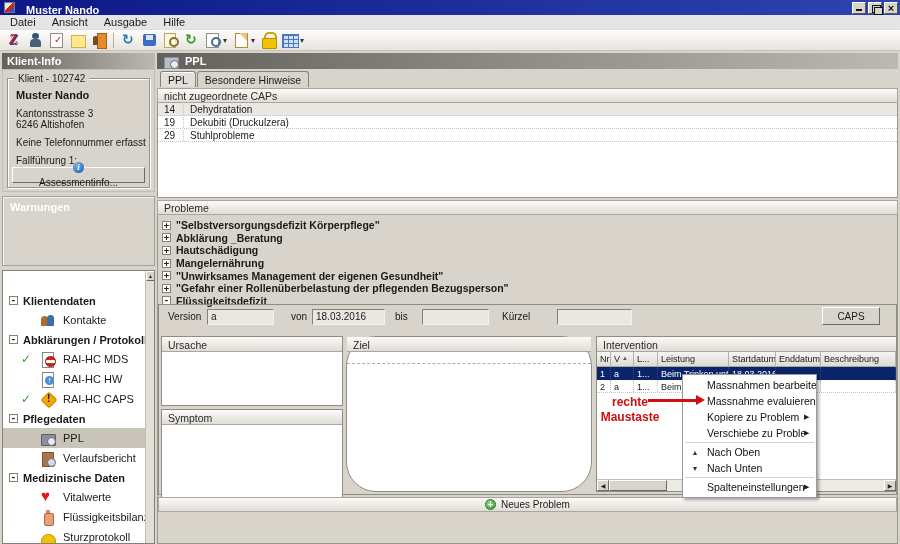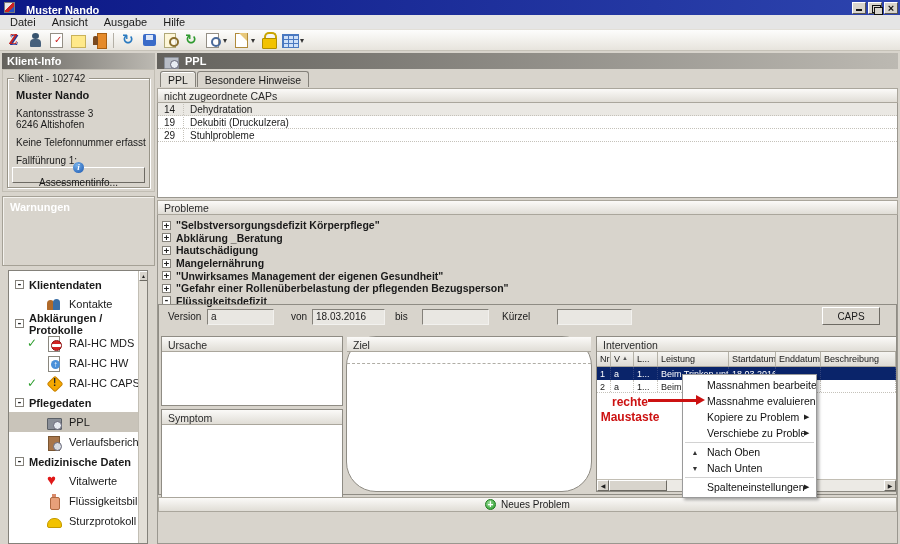--- a/index.html
+++ b/index.html
@@ -82,22 +82,22 @@
   .assess { position:absolute; left:4px; right:4px; bottom:4px; height:16px; font-size:10px;flex-direction:column; }
   .info-circle { width:11px; height:11px; border-radius:50%; text-align:center;
     background:radial-gradient(circle at 35% 30%,#74b0ea,#1a56b0); color:#fff;
     font:bold italic 9px/11px "Liberation Serif",serif; }
   .info-circle::before { content:"i"; }
   #warnings { position:absolute; left:2px; top:196px; width:153px; height:70px; background:#d8d4cc;
     border:1px solid #a5a196; box-shadow:1px 1px 0 #f4f2ee inset; }
   .wtitle { font-weight:bold; font-size:11px; padding:4px 0 0 7px; }
 
   
-  #tree { position:absolute; left:8px; top:270px; width:140px; height:274px; background:#fff;
-    border:1px solid #84817a; overflow:hidden; padding-top:4px; }
+  #tree { position:absolute; left:2px; top:270px; width:153px; height:274px; background:#fff;
+    border:1px solid #84817a; overflow:hidden; padding-top:20px; }
   .tsec { height:19px; display:flex; align-items:center; gap:5px; padding-left:6px; font-weight:bold; font-size:11px; }
   .titem { height:20px; display:flex; align-items:center; gap:6px; padding-left:16px; font-size:11px; width:143px; }
   .titem.sel { background:#c9c4ba; }
   .chk { width:14px; text-align:center; color:#2e9e2e; font-weight:bold; font-size:12px; flex:0 0 14px; }
   .ic { width:18px; height:15px; position:relative; flex:0 0 18px; }
   .ic-contacts::before { content:""; position:absolute; left:2px; top:3px; width:7px; height:10px; background:#b06a2a; border-radius:4px 4px 1px 1px; }
   .ic-contacts::after  { content:""; position:absolute; left:8px; top:2px; width:7px; height:11px; background:#3a6ea5; border-radius:4px 4px 1px 1px; }
   .ic-doc::before { content:""; position:absolute; left:3px; top:0; width:10px; height:14px; background:#fff; border:1px solid #8a877e; }
   .ic-mds::after { content:""; position:absolute; left:6px; top:4px; width:9px; height:9px; border-radius:50%;
      background:linear-gradient(#d22424 37%,#fff 37% 63%,#d22424 63%); border:1px solid #8a1111; }

